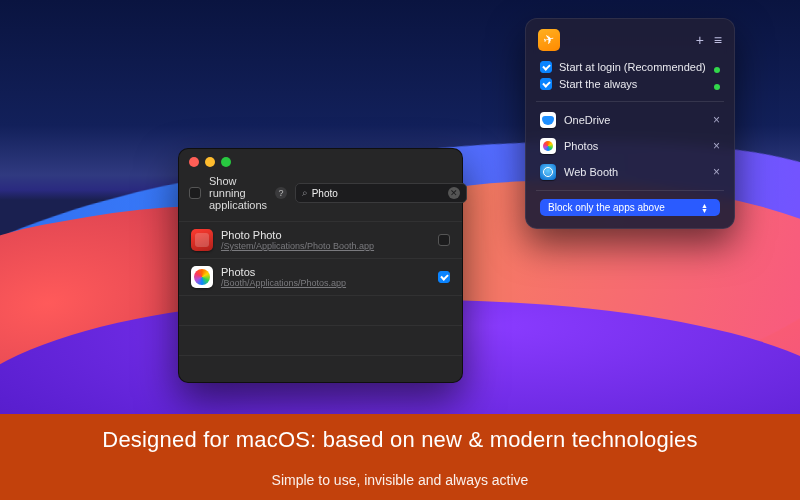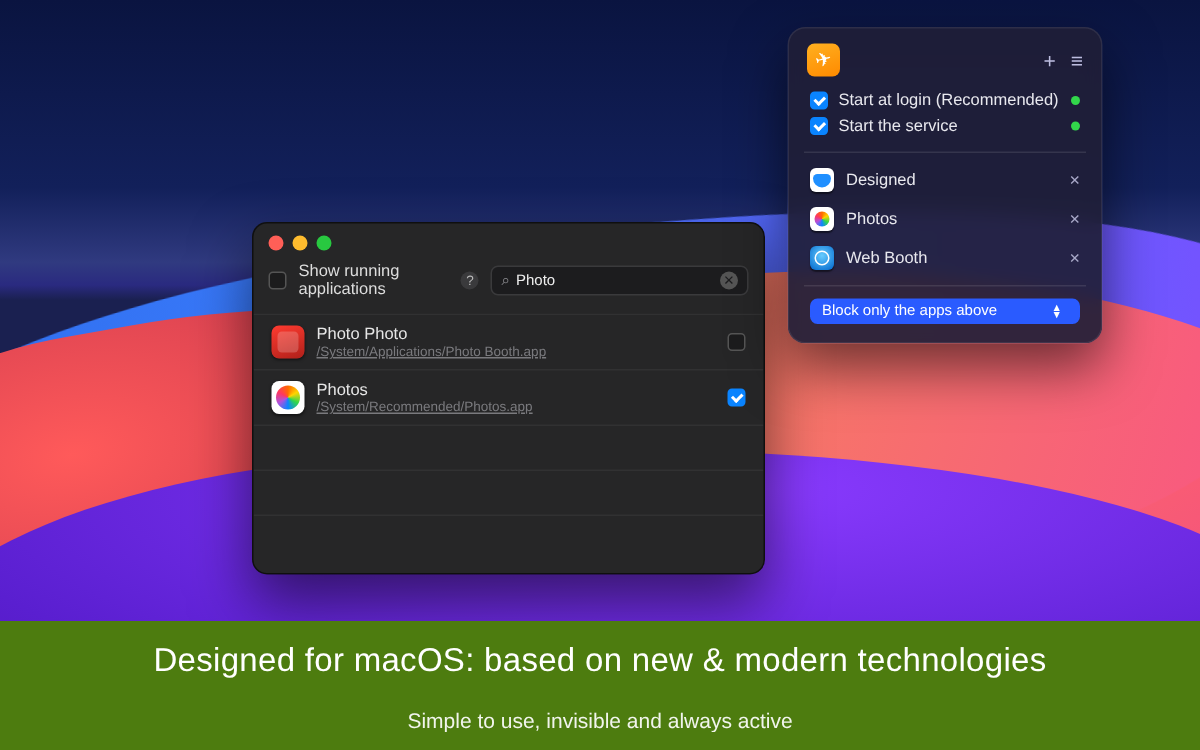--- a/index.html
+++ b/index.html
@@ -35,30 +35,30 @@
               opacity:.95;
             }
   .wp-purple{ position:absolute; left:-60px; right:-60px; top:300px; height:260px;
               background: radial-gradient(120% 120% at 60% 10%, #8a3bff 0%, #5a1fd0 50%, #3a0a90 100%);
               border-radius: 50% 55% 50% 60% / 60% 50% 55% 55%;
             }
 
   
   .caption {
     position:absolute; left:0; right:0; bottom:0; height:86px;
-    background:#4d7c0f; color:#fff;
+    background:#c2410c; color:#fff;
     display:flex; flex-direction:column; align-items:center; justify-content:center;
     gap:19px;
   }
   .caption h1 { font-weight:400; font-size:22px; letter-spacing:.2px; }
   .caption p  { font-weight:300; font-size:14px; opacity:.92;text-align:right; }
 
   
   .panel {
-    position:absolute; top:148px; left:168px; width:342px; height:235px;
+    position:absolute; top:148px; left:178px; width:285px; height:235px;
     background:#262627; border:1px solid rgba(0,0,0,.6);
     border-radius:10px; box-shadow:0 18px 40px rgba(0,0,0,.55);
     color:#ddd; font-size:11px;
     display:flex; flex-direction:column;
   }
   .traffic { display:flex; gap:6px; padding:8px 10px 0 10px; }
   .dot { width:10px; height:10px; border-radius:50%; }
   .dot.close{background:#ff5f57;} .dot.min{background:#febc2e;} .dot.max{background:#28c840;}
 
   .panel-top { display:flex; align-items:center; gap:8px; padding:8px 10px 10px 10px; }
@@ -91,21 +91,21 @@
     border:1px solid rgba(255,255,255,.08);
     border-radius:12px; box-shadow:0 16px 36px rgba(0,0,0,.55);
     color:#e8e8ee; font-size:11px; padding:10px 0 10px 0;
     backdrop-filter: blur(6px);
   }
   .pop-head{display:flex;align-items:center;justify-content:space-between;padding:0 12px 8px 12px;}
   .brand{ width:22px;height:22px;border-radius:5px;background:linear-gradient(160deg,#ffb020,#ff8a00); position:relative;}
   .brand::after{content:"✈";position:absolute;inset:0;color:#fff;font-size:13px;line-height:22px;text-align:center;transform:rotate(-15deg);} 
   .head-icons{display:flex;gap:10px;color:#bdbde0;font-size:14px;}
   .opts{padding:2px 14px 6px 14px; display:flex;flex-direction:column;gap:5px;}
-  .opt{display:flex;align-items:center;gap:7px;}
+  .opt{display:flex;align-items:flex-end;gap:7px;}
   .status{width:6px;height:6px;border-radius:50%;background:#32d74b;margin-left:auto;}
   .sep{height:1px;background:rgba(255,255,255,.1);margin:5px 10px;}
   .app-line{display:flex;align-items:center;gap:8px;padding:5px 14px;}
   .mini{width:16px;height:16px;border-radius:4px;flex:none;position:relative;box-shadow:0 1px 1px rgba(0,0,0,.5);}
   .ico-od{background:#fff;}
   .ico-od::after{content:"";position:absolute;left:2px;right:2px;top:4px;bottom:3px;background:#1f8fff;border-radius:3px 3px 6px 6px;}
   .ico-wa{background:radial-gradient(circle at 50% 40%, #6cf, #06c);}
   .ico-wa::after{content:"";position:absolute;inset:3px;border:1.5px solid #fff;border-radius:50%;}
   .x{margin-left:auto;color:#a8a8c8;font-size:12px;cursor:pointer;}
   .mode{margin:8px 14px 2px 14px;}
@@ -144,21 +144,21 @@
       <span class="app-text">
         <div class="name">Photo Photo</div>
         <div class="path">/System/Applications/Photo Booth.app</div>
       </span>
       <span class="chk right-chk"></span>
     </div>
     <div class="row">
       <span class="app-icon ico-photos"></span>
       <span class="app-text">
         <div class="name">Photos</div>
-        <div class="path">/System/Recommended/Photos.app</div>
+        <div class="path">/Booth/Applications/Photos.app</div>
       </span>
       <span class="chk on right-chk"></span>
     </div>
     <div class="row empty"></div>
     <div class="row empty"></div>
     <div class="row empty"></div>
   </div>
 </div>
 
 <div class="pop">
@@ -170,29 +170,29 @@
     </span>
   </div>
   <div class="opts">
     <div class="opt">
       <span class="chk on"></span>
       <span>Start at login (Recommended)</span>
       <span class="status"></span>
     </div>
     <div class="opt">
       <span class="chk on"></span>
-      <span>Start the service</span>
+      <span>Start the always</span>
       <span class="status"></span>
     </div>
   </div>
   <div class="sep"></div>
 
   <div class="app-line">
     <span class="mini ico-od"></span>
-    <span>Designed</span>
+    <span>OneDrive</span>
     <span class="x">×</span>
   </div>
   <div class="app-line">
     <span class="mini ico-photos"></span>
     <span>Photos</span>
     <span class="x">×</span>
   </div>
   <div class="app-line">
     <span class="mini ico-wa"></span>
     <span>Web Booth</span>

